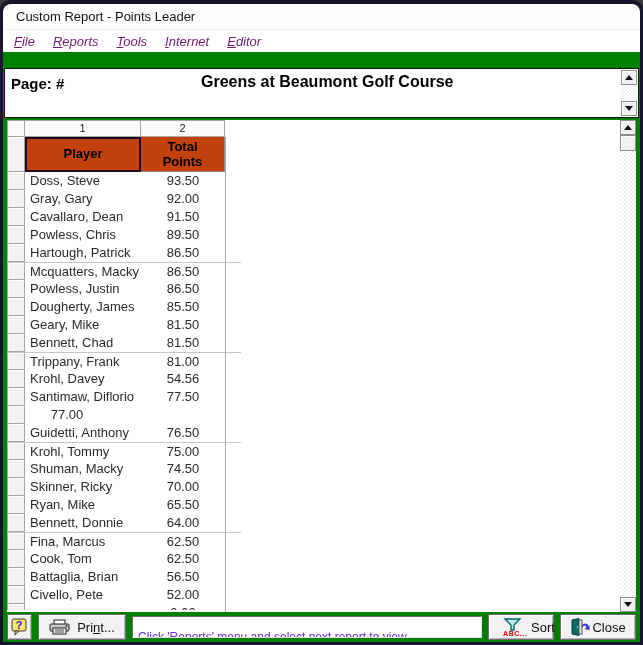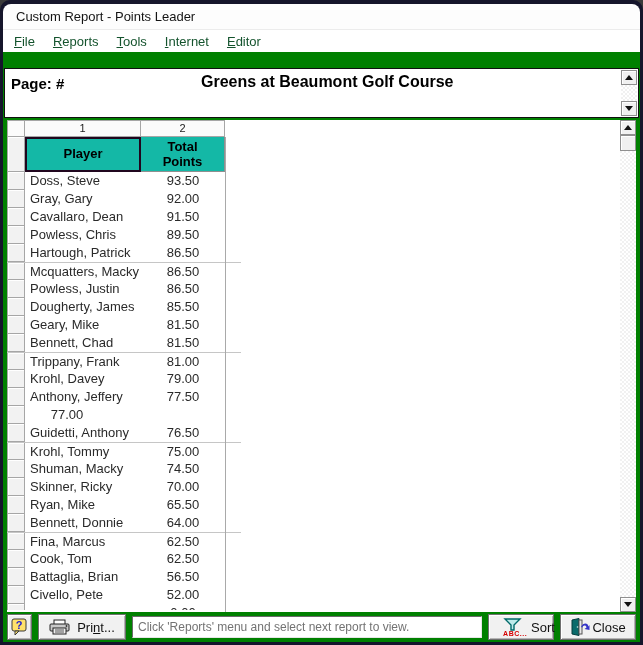--- a/index.html
+++ b/index.html
@@ -16,21 +16,21 @@
     position:absolute; left:3px; right:3px; top:4px; height:26px;
     background:#fdfdfd; border-radius:8px 8px 0 0;
     display:flex; align-items:center; padding-left:13px;
     font-size:13px; color:#141414; border-bottom:1px solid #ececec;
   }
 
   
   .menubar {
     position:absolute; left:3px; right:3px; top:30px; height:22px;
     background:#ffffff; display:flex; align-items:center;
-    font-size:13px; color:#14532d; padding-left:2px;
+    font-size:13px; color:#701a75; padding-left:2px;font-style:italic;
   }
   .menu-item { padding:2px 9px; cursor:default; }
   .menu-item u { text-decoration:underline; }
 
   
   .client { position:absolute; left:3px; right:3px; top:52px; bottom:3px; background:#008000; }
 
   
   .headerbox {
     position:absolute; left:1px; right:1px; top:16px; height:50px;
@@ -63,21 +63,21 @@
   .nstrip { display:flex; height:17px; }
   .ncorner { width:18px; background:#fbfbfb; border:1px solid #a6a6a6; }
   .ncell {
     background:#fbfbfb; border:solid #a6a6a6; border-width:1px 1px 1px 0;
     font-size:11px; text-align:center; color:#222; padding-top:1px;
   }
   .ncell.c1 { width:116px; } .ncell.c2 { width:84px; }
 
   .ghead { display:flex; height:35px; width:226px; }
   .ghead .rowhdr { height:35px; }
-  .hcell { background:#14b8a6; font-weight:bold; font-size:13px; color:#000; text-align:center; }
+  .hcell { background:#c2410c; font-weight:bold; font-size:13px; color:#000; text-align:center; }
   .hp { width:116px; border:2px solid #20061e; line-height:29px; }
   .ht { width:84px; border:solid #8f8f8f; border-width:0 1px 1px 0; line-height:15px; padding-top:2px; }
 
   .rows { height:438px; overflow:hidden; }
   .grow { display:flex; height:18px; width:234px; }
   .grow.sep { border-top:1px solid #c6c6c6; }
   .rowhdr {
     width:18px; background:#f2f2f2;
     border:solid #a6a6a6; border-width:0 1px 1px 1px;
     box-shadow: inset 1px 1px 0 #ffffff;
@@ -101,21 +101,21 @@
     height:26px; background:#f1f1f1; border:1px solid #6f6f6f;
     box-shadow: inset 1px 1px 0 #ffffff, inset -1px -1px 0 #b4b4b4;
     display:flex; align-items:center; justify-content:center;
     font-size:13px; color:#111; cursor:default;
   }
   .help-btn { width:25px; }
   .print-btn { width:88px; gap:7px; }
   .status {
     flex:1; height:22px; background:#ffffff;
     border:solid; border-width:1px; border-color:#6a6a6a #e6e6e6 #e6e6e6 #6a6a6a;
-    font-size:12px; color:#737373; padding:3px 4px 0 5px;
+    font-size:12px; color:#6d28d9; padding:13px 4px 0 5px;
     white-space:nowrap; overflow:hidden;
   }
   .sort-btn { width:66px; gap:4px; padding-left:16px; }
   .close-btn { width:76px; gap:2px; }
   .sorticon { display:flex; flex-direction:column; align-items:flex-start; line-height:1; }
   .abc { font-size:7px; font-weight:bold; color:#d40000; letter-spacing:0.5px; margin-top:-1px; }
 </style>
 </head>
 <body>
 
@@ -219,25 +219,25 @@
               <div class="cell pts">81.50</div>
             </div>
             <div class="grow sep">
               <div class="rowhdr"></div>
               <div class="cell name">Trippany, Frank</div>
               <div class="cell pts">81.00</div>
             </div>
             <div class="grow">
               <div class="rowhdr"></div>
               <div class="cell name">Krohl, Davey</div>
-              <div class="cell pts">79.00</div>
-            </div>
-            <div class="grow">
-              <div class="rowhdr"></div>
-              <div class="cell name">Anthony, Jeffery</div>
+              <div class="cell pts">54.56</div>
+            </div>
+            <div class="grow">
+              <div class="rowhdr"></div>
+              <div class="cell name">Santimaw, Diflorio</div>
               <div class="cell pts">77.50</div>
             </div>
             <div class="grow">
               <div class="rowhdr"></div>
               <div class="cell pts">77.00</div>
             </div>
             <div class="grow">
               <div class="rowhdr"></div>
               <div class="cell name">Guidetti, Anthony</div>
               <div class="cell pts">76.50</div>

